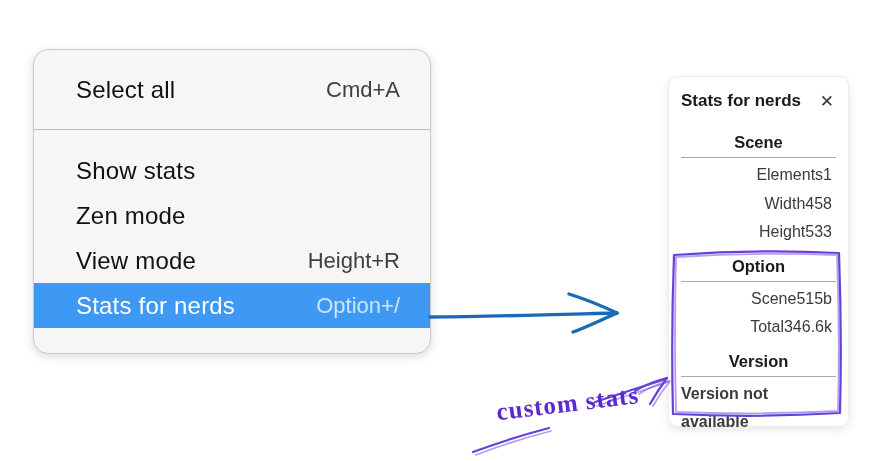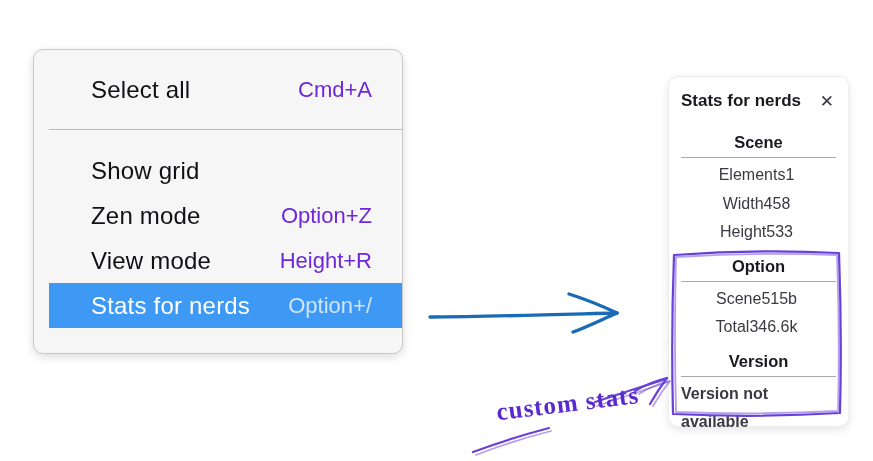--- a/index.html
+++ b/index.html
@@ -8,34 +8,33 @@
     --annotation_purple:#6741d9;
     --annotation_text_purple:#5a29cf;
   }
   *{box-sizing:border-box;margin:0;padding:0;}
   html,body{width:873px;height:461px;background:#ffffff;overflow:hidden;
     font-family:"Liberation Sans", sans-serif;}
   .stage{position:relative;width:873px;height:461px;background:#ffffff;}
 
   
   .menu{
-    position:absolute;left:33px;top:49px;width:370px;
-    background:#f6f6f7;border:1px solid #c9c9cc;border-radius:10px;
+    position:absolute;left:33px;top:49px;width:398px;
+    background:#f6f6f7;border:1px solid #c9c9cc;border-radius:15px;
     box-shadow:0 3px 10px rgba(0,0,0,.14);
     overflow:hidden;
-    padding-left:15px;
   }
   .menu-section-1{padding:17px 0;}
   .menu-section-2{padding:18px 0 25px 0;}
   .menu-row{
     height:45px;display:flex;align-items:center;justify-content:space-between;
     padding:0 30px 0 42px;cursor:default;
   }
   .menu-row .label{font-size:24px;color:#111114;letter-spacing:.2px;}
-  .menu-row .shortcut{font-size:22px;color:#6d28d9;}
+  .menu-row .shortcut{font-size:22px;color:#404040;}
   .menu-row.highlighted{background:var(--menu_highlight);}
   .menu-row.highlighted .label{color:#ffffff;}
   .menu-row.highlighted .shortcut{color:#cfe4fb;}
   .menu-divider{height:1px;background:#bcbcc0;width:100%;}
 
   
   .stats-panel{
     position:absolute;left:668px;top:76px;width:181px;height:351px;
     background:#ffffff;border:1px solid #ededf0;border-radius:10px;
     box-shadow:0 3px 10px rgba(0,0,0,.10);
@@ -47,21 +46,21 @@
   .panel-close{
     border:none;background:transparent;font-size:17px;line-height:1;
     color:#3a3a42;cursor:pointer;padding:2px;font-family:"Liberation Sans",sans-serif;
   }
   .section-header{
     text-align:center;font-weight:700;font-size:16.5px;color:#19191f;
     line-height:28px;margin-top:13px;
   }
   .section-header.tight{margin-top:5px;}
   .section-rule{border:none;border-top:1px solid #a9a9b4;margin:1px 0 3px 0;}
-  .stat-row{display:flex;justify-content:center;line-height:28.5px;}
+  .stat-row{display:flex;justify-content:flex-end;line-height:28.5px;}
   .stat-label{color:#3a3a42;}
   .stat-value{color:#3a3a42;margin-right:4px;}
   .version-note{line-height:28.5px;color:#3a3a42;font-weight:bold;}
 
   
   .overlay{position:absolute;left:0;top:0;width:873px;height:461px;pointer-events:none;}
   .blue-arrow{stroke:var(--arrow_blue);stroke-width:3.4;fill:none;
     stroke-linecap:round;stroke-linejoin:round;}
   .purple{stroke:var(--annotation_purple);stroke-width:2.2;fill:none;
     stroke-linecap:round;stroke-linejoin:round;}
@@ -82,25 +81,24 @@
   <div class="menu">
     <div class="menu-section-1">
       <div class="menu-row">
         <span class="label">Select all</span>
         <span class="shortcut">Cmd+A</span>
       </div>
     </div>
     <div class="menu-divider"></div>
     <div class="menu-section-2">
       <div class="menu-row">
-        <span class="label">Show grid</span>
+        <span class="label">Show stats</span>
       </div>
       <div class="menu-row">
         <span class="label">Zen mode</span>
-        <span class="shortcut">Option+Z</span>
       </div>
       <div class="menu-row">
         <span class="label">View mode</span>
         <span class="shortcut">Height+R</span>
       </div>
       <div class="menu-row highlighted">
         <span class="label">Stats for nerds</span>
         <span class="shortcut">Option+/</span>
       </div>
     </div>

